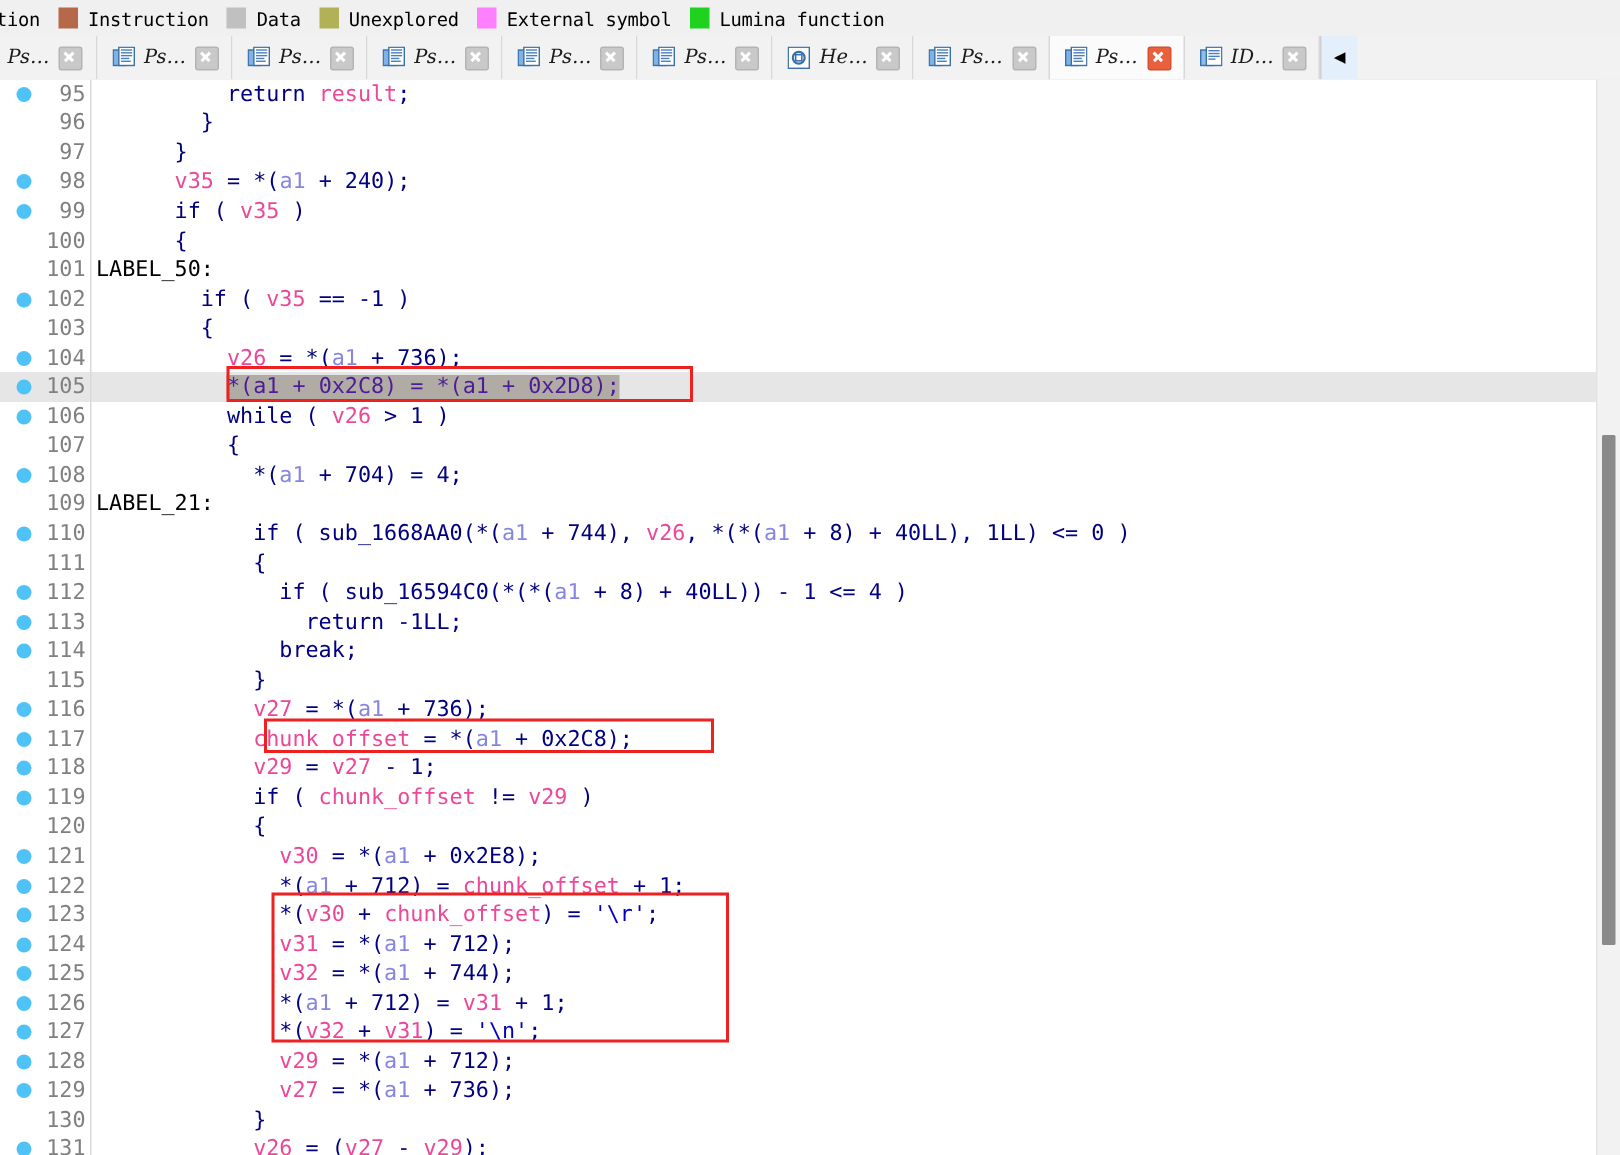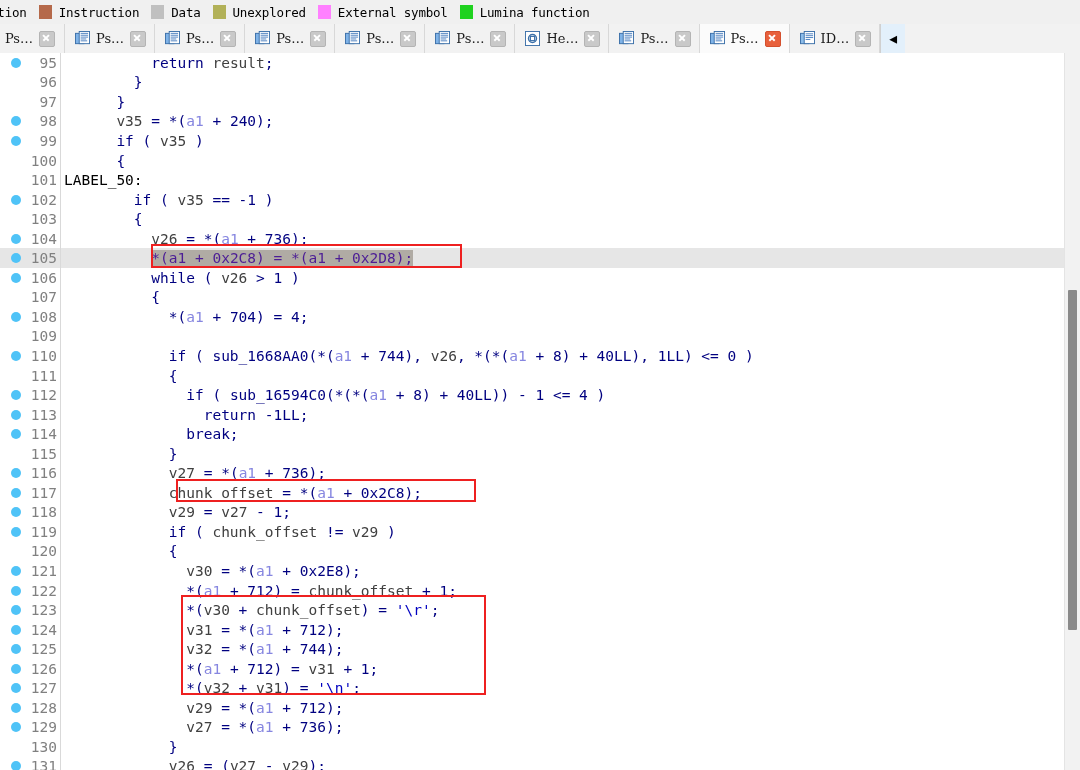--- a/index.html
+++ b/index.html
@@ -28,20 +28,21 @@
   .legend-label { margin-right: 12px; letter-spacing: -0.2px; }
   .legend-first { margin-left: -10px; }
 
   
   .tab-bar {
     position: absolute; left: 0; top: 24px; width: 1080px; height: 29px;
     background: #f2f2f2;
     display: flex; align-items: stretch;
     border-bottom: 1px solid #c8c8c8;
     overflow: hidden;
+    font-style: italic;
   }
   .tab {
     display: flex; align-items: center;
     padding: 0 8px 0 10px;
     background: #f2f2f2;
     border-right: 1px solid #d8d8d8;
     font-family: "DejaVu Serif", serif;
     font-size: 13px; color: #1b1b1b;
     position: relative;
     gap: 6px;
@@ -114,21 +115,21 @@
     position: absolute; left: 60px; top: 0; bottom: 0; width: 1px;
     background: #d9d9d9;
   }
   .code-text {
     flex: 1 1 auto; padding-left: 4px; color: #1a1aa8;
   }
 
   
   .t-plain  { color: #000080; }
   .t-kw     { color: #000080; font-weight: normal; }
-  .t-var    { color: #404040; }
+  .t-var    { color: #ec4899; }
   .t-func   { color: #000080; }
   .t-label  { color: #000000; }
   .t-str    { color: #0000c0; }
   .t-arg    { color: #8686e0; text-align: center; }
   .t-sel    { background: #b0aba4; color: #4c1d95; }
 
   
   .annot {
     position: absolute;
     border: 2px solid #ee2020;
@@ -327,21 +328,21 @@
         <div class="code-line"><div class="gutter"><span class="bp-dot"></span><span class="lineno">99</span></div><div class="code-text"><span class="t-plain">      if ( </span><span class="t-var">v35</span><span class="t-plain"> )</span></div></div>
         <div class="code-line"><div class="gutter"><span class="lineno">100</span></div><div class="code-text"><span class="t-plain">      {</span></div></div>
         <div class="code-line"><div class="gutter"><span class="lineno">101</span></div><div class="code-text"><span class="t-label">LABEL_50:</span></div></div>
         <div class="code-line"><div class="gutter"><span class="bp-dot"></span><span class="lineno">102</span></div><div class="code-text"><span class="t-plain">        if ( </span><span class="t-var">v35</span><span class="t-plain"> == -1 )</span></div></div>
         <div class="code-line"><div class="gutter"><span class="lineno">103</span></div><div class="code-text"><span class="t-plain">        {</span></div></div>
         <div class="code-line"><div class="gutter"><span class="bp-dot"></span><span class="lineno">104</span></div><div class="code-text"><span class="t-plain">          </span><span class="t-var">v26</span><span class="t-plain"> = *(</span><span class="t-arg">a1</span><span class="t-plain"> + 736);</span></div></div>
         <div class="code-line hl"><div class="gutter"><span class="bp-dot"></span><span class="lineno">105</span></div><div class="code-text"><span class="t-plain">          </span><span class="t-sel">*(a1 + 0x2C8) = *(a1 + 0x2D8);</span></div></div>
         <div class="code-line"><div class="gutter"><span class="bp-dot"></span><span class="lineno">106</span></div><div class="code-text"><span class="t-plain">          while ( </span><span class="t-var">v26</span><span class="t-plain"> &gt; 1 )</span></div></div>
         <div class="code-line"><div class="gutter"><span class="lineno">107</span></div><div class="code-text"><span class="t-plain">          {</span></div></div>
         <div class="code-line"><div class="gutter"><span class="bp-dot"></span><span class="lineno">108</span></div><div class="code-text"><span class="t-plain">            *(</span><span class="t-arg">a1</span><span class="t-plain"> + 704) = 4;</span></div></div>
-        <div class="code-line"><div class="gutter"><span class="lineno">109</span></div></div>
+        <div class="code-line"><div class="gutter"><span class="lineno">109</span></div><div class="code-text"><span class="t-label">LABEL_21:</span></div></div>
         <div class="code-line"><div class="gutter"><span class="bp-dot"></span><span class="lineno">110</span></div><div class="code-text"><span class="t-plain">            if ( </span><span class="t-func">sub_1668AA0</span><span class="t-plain">(*(</span><span class="t-arg">a1</span><span class="t-plain"> + 744), </span><span class="t-var">v26</span><span class="t-plain">, *(*(</span><span class="t-arg">a1</span><span class="t-plain"> + 8) + 40LL), 1LL) &lt;= 0 )</span></div></div>
         <div class="code-line"><div class="gutter"><span class="lineno">111</span></div><div class="code-text"><span class="t-plain">            {</span></div></div>
         <div class="code-line"><div class="gutter"><span class="bp-dot"></span><span class="lineno">112</span></div><div class="code-text"><span class="t-plain">              if ( </span><span class="t-func">sub_16594C0</span><span class="t-plain">(*(*(</span><span class="t-arg">a1</span><span class="t-plain"> + 8) + 40LL)) - 1 &lt;= 4 )</span></div></div>
         <div class="code-line"><div class="gutter"><span class="bp-dot"></span><span class="lineno">113</span></div><div class="code-text"><span class="t-plain">                return -1LL;</span></div></div>
         <div class="code-line"><div class="gutter"><span class="bp-dot"></span><span class="lineno">114</span></div><div class="code-text"><span class="t-plain">              break;</span></div></div>
         <div class="code-line"><div class="gutter"><span class="lineno">115</span></div><div class="code-text"><span class="t-plain">            }</span></div></div>
         <div class="code-line"><div class="gutter"><span class="bp-dot"></span><span class="lineno">116</span></div><div class="code-text"><span class="t-plain">            </span><span class="t-var">v27</span><span class="t-plain"> = *(</span><span class="t-arg">a1</span><span class="t-plain"> + 736);</span></div></div>
         <div class="code-line"><div class="gutter"><span class="bp-dot"></span><span class="lineno">117</span></div><div class="code-text"><span class="t-plain">            </span><span class="t-var">chunk_offset</span><span class="t-plain"> = *(</span><span class="t-arg">a1</span><span class="t-plain"> + 0x2C8);</span></div></div>
         <div class="code-line"><div class="gutter"><span class="bp-dot"></span><span class="lineno">118</span></div><div class="code-text"><span class="t-plain">            </span><span class="t-var">v29</span><span class="t-plain"> = </span><span class="t-var">v27</span><span class="t-plain"> - 1;</span></div></div>
         <div class="code-line"><div class="gutter"><span class="bp-dot"></span><span class="lineno">119</span></div><div class="code-text"><span class="t-plain">            if ( </span><span class="t-var">chunk_offset</span><span class="t-plain"> != </span><span class="t-var">v29</span><span class="t-plain"> )</span></div></div>

